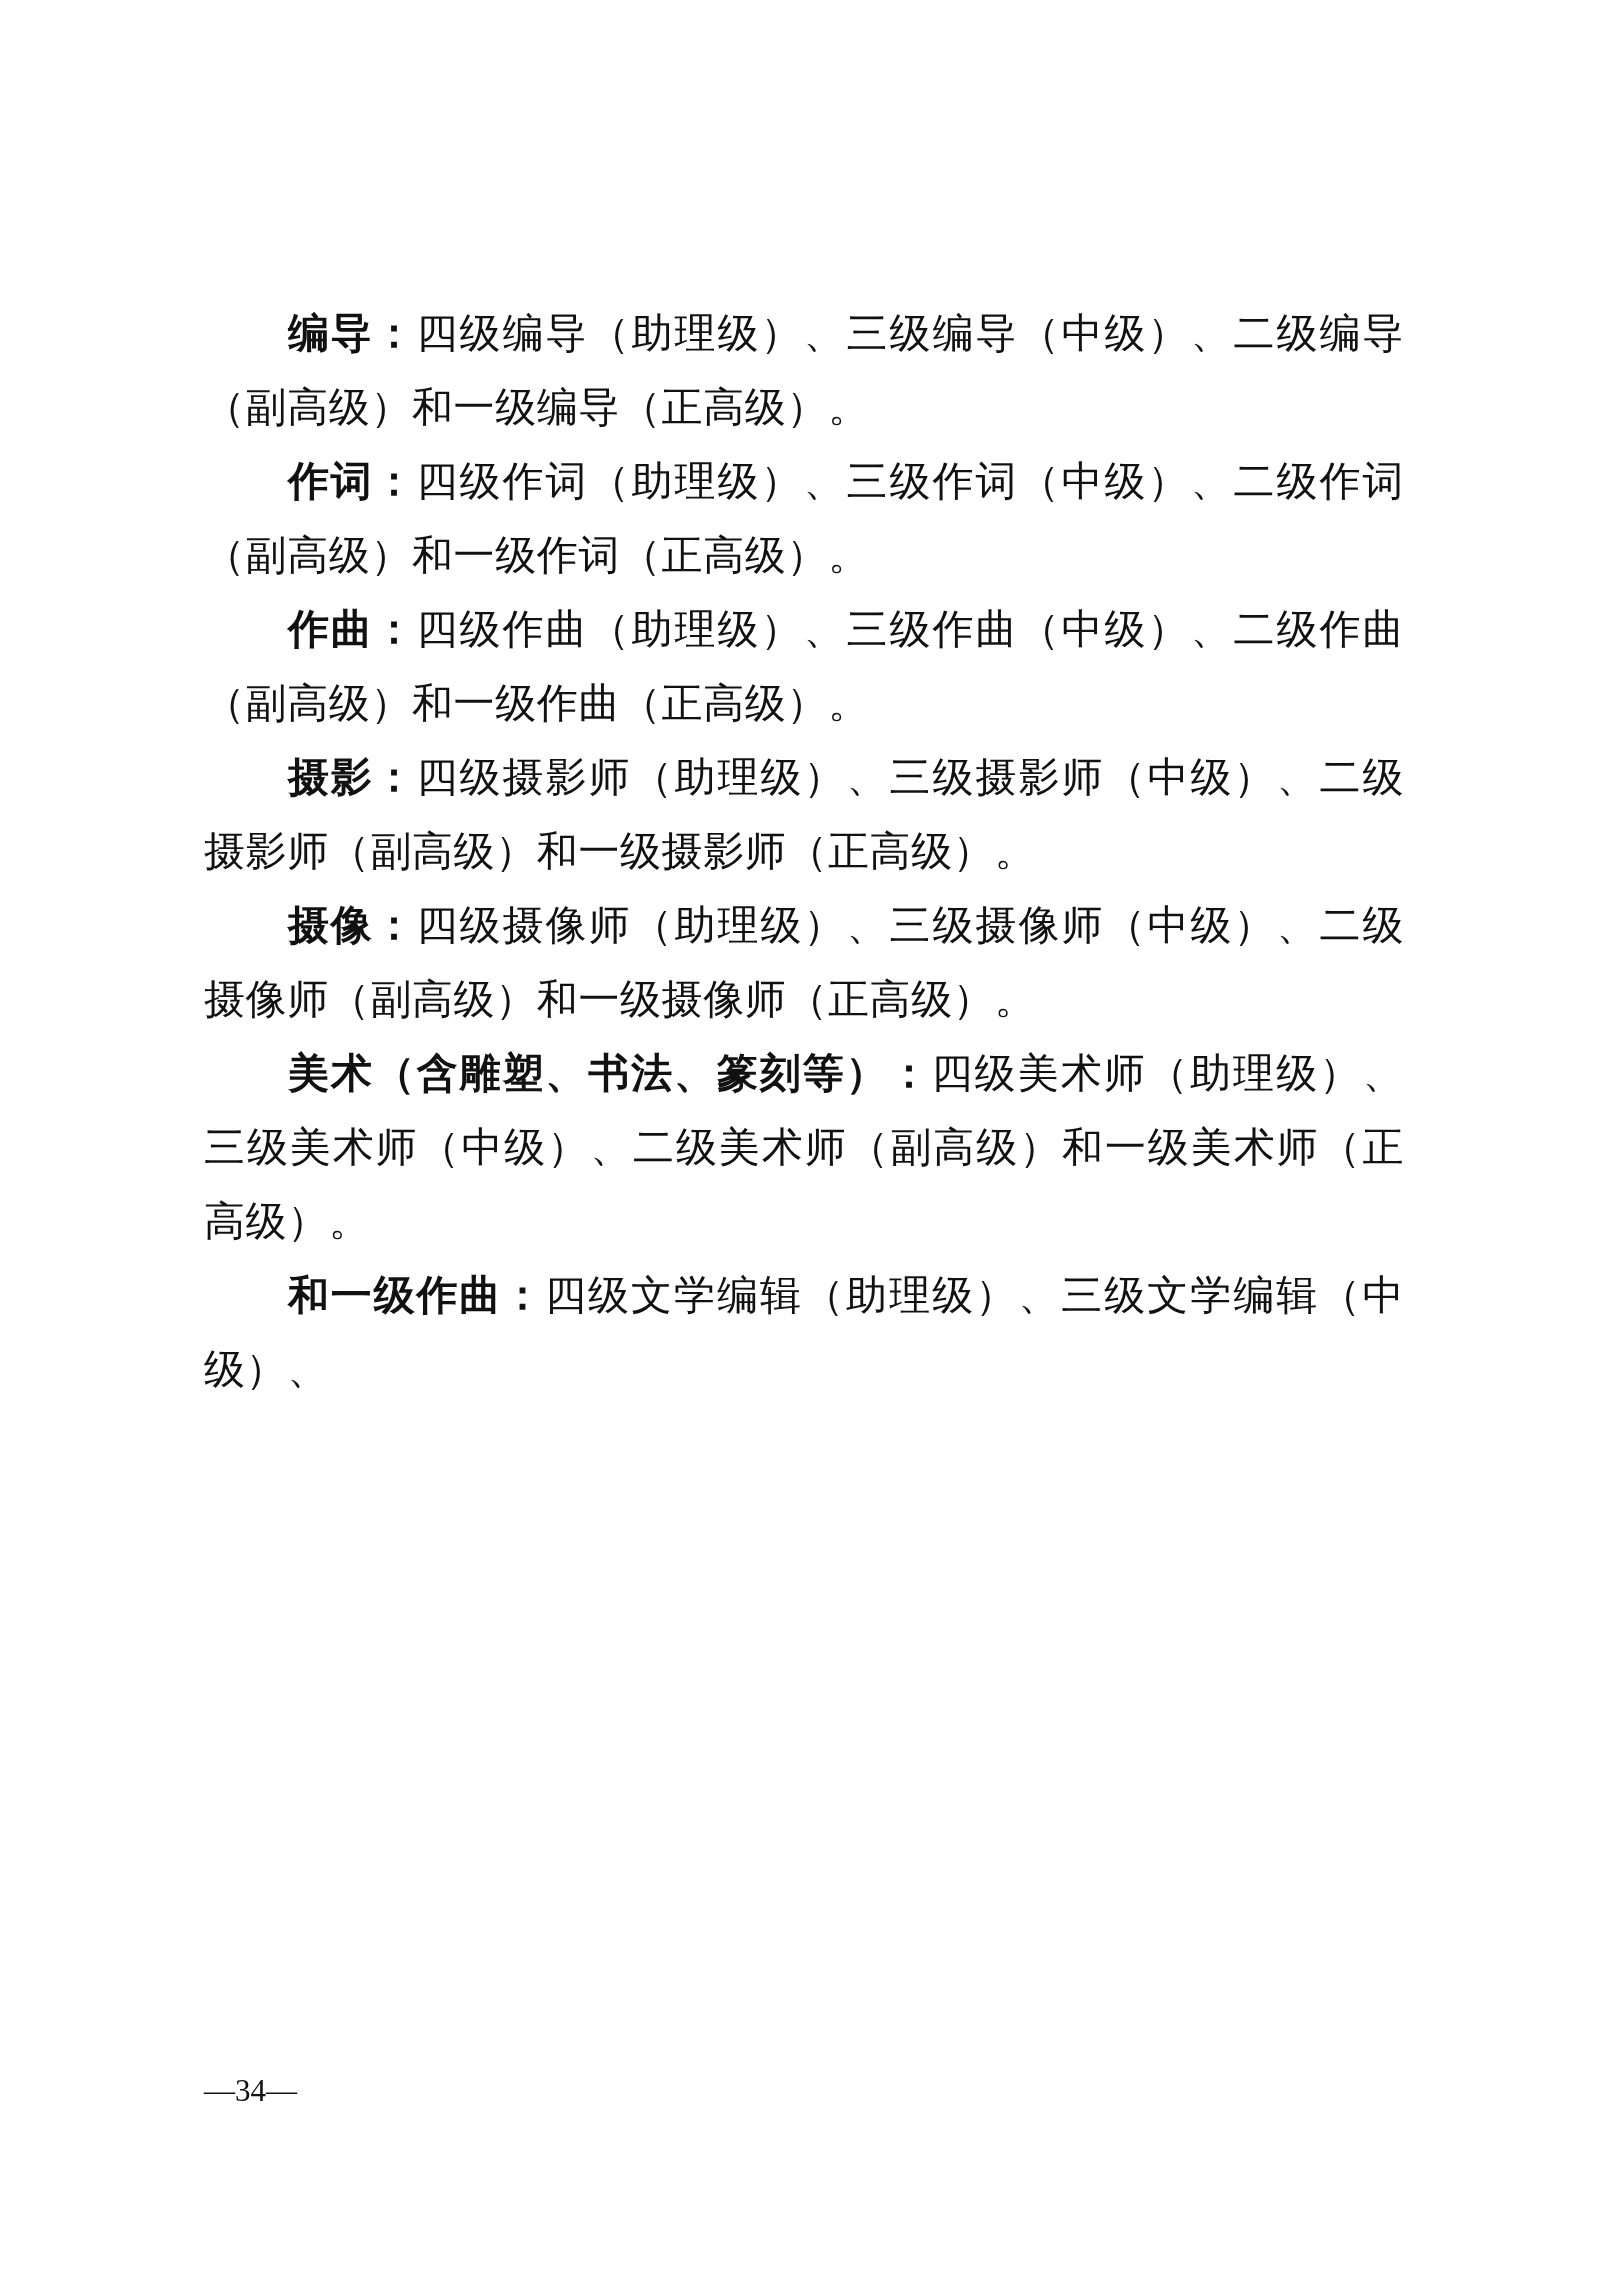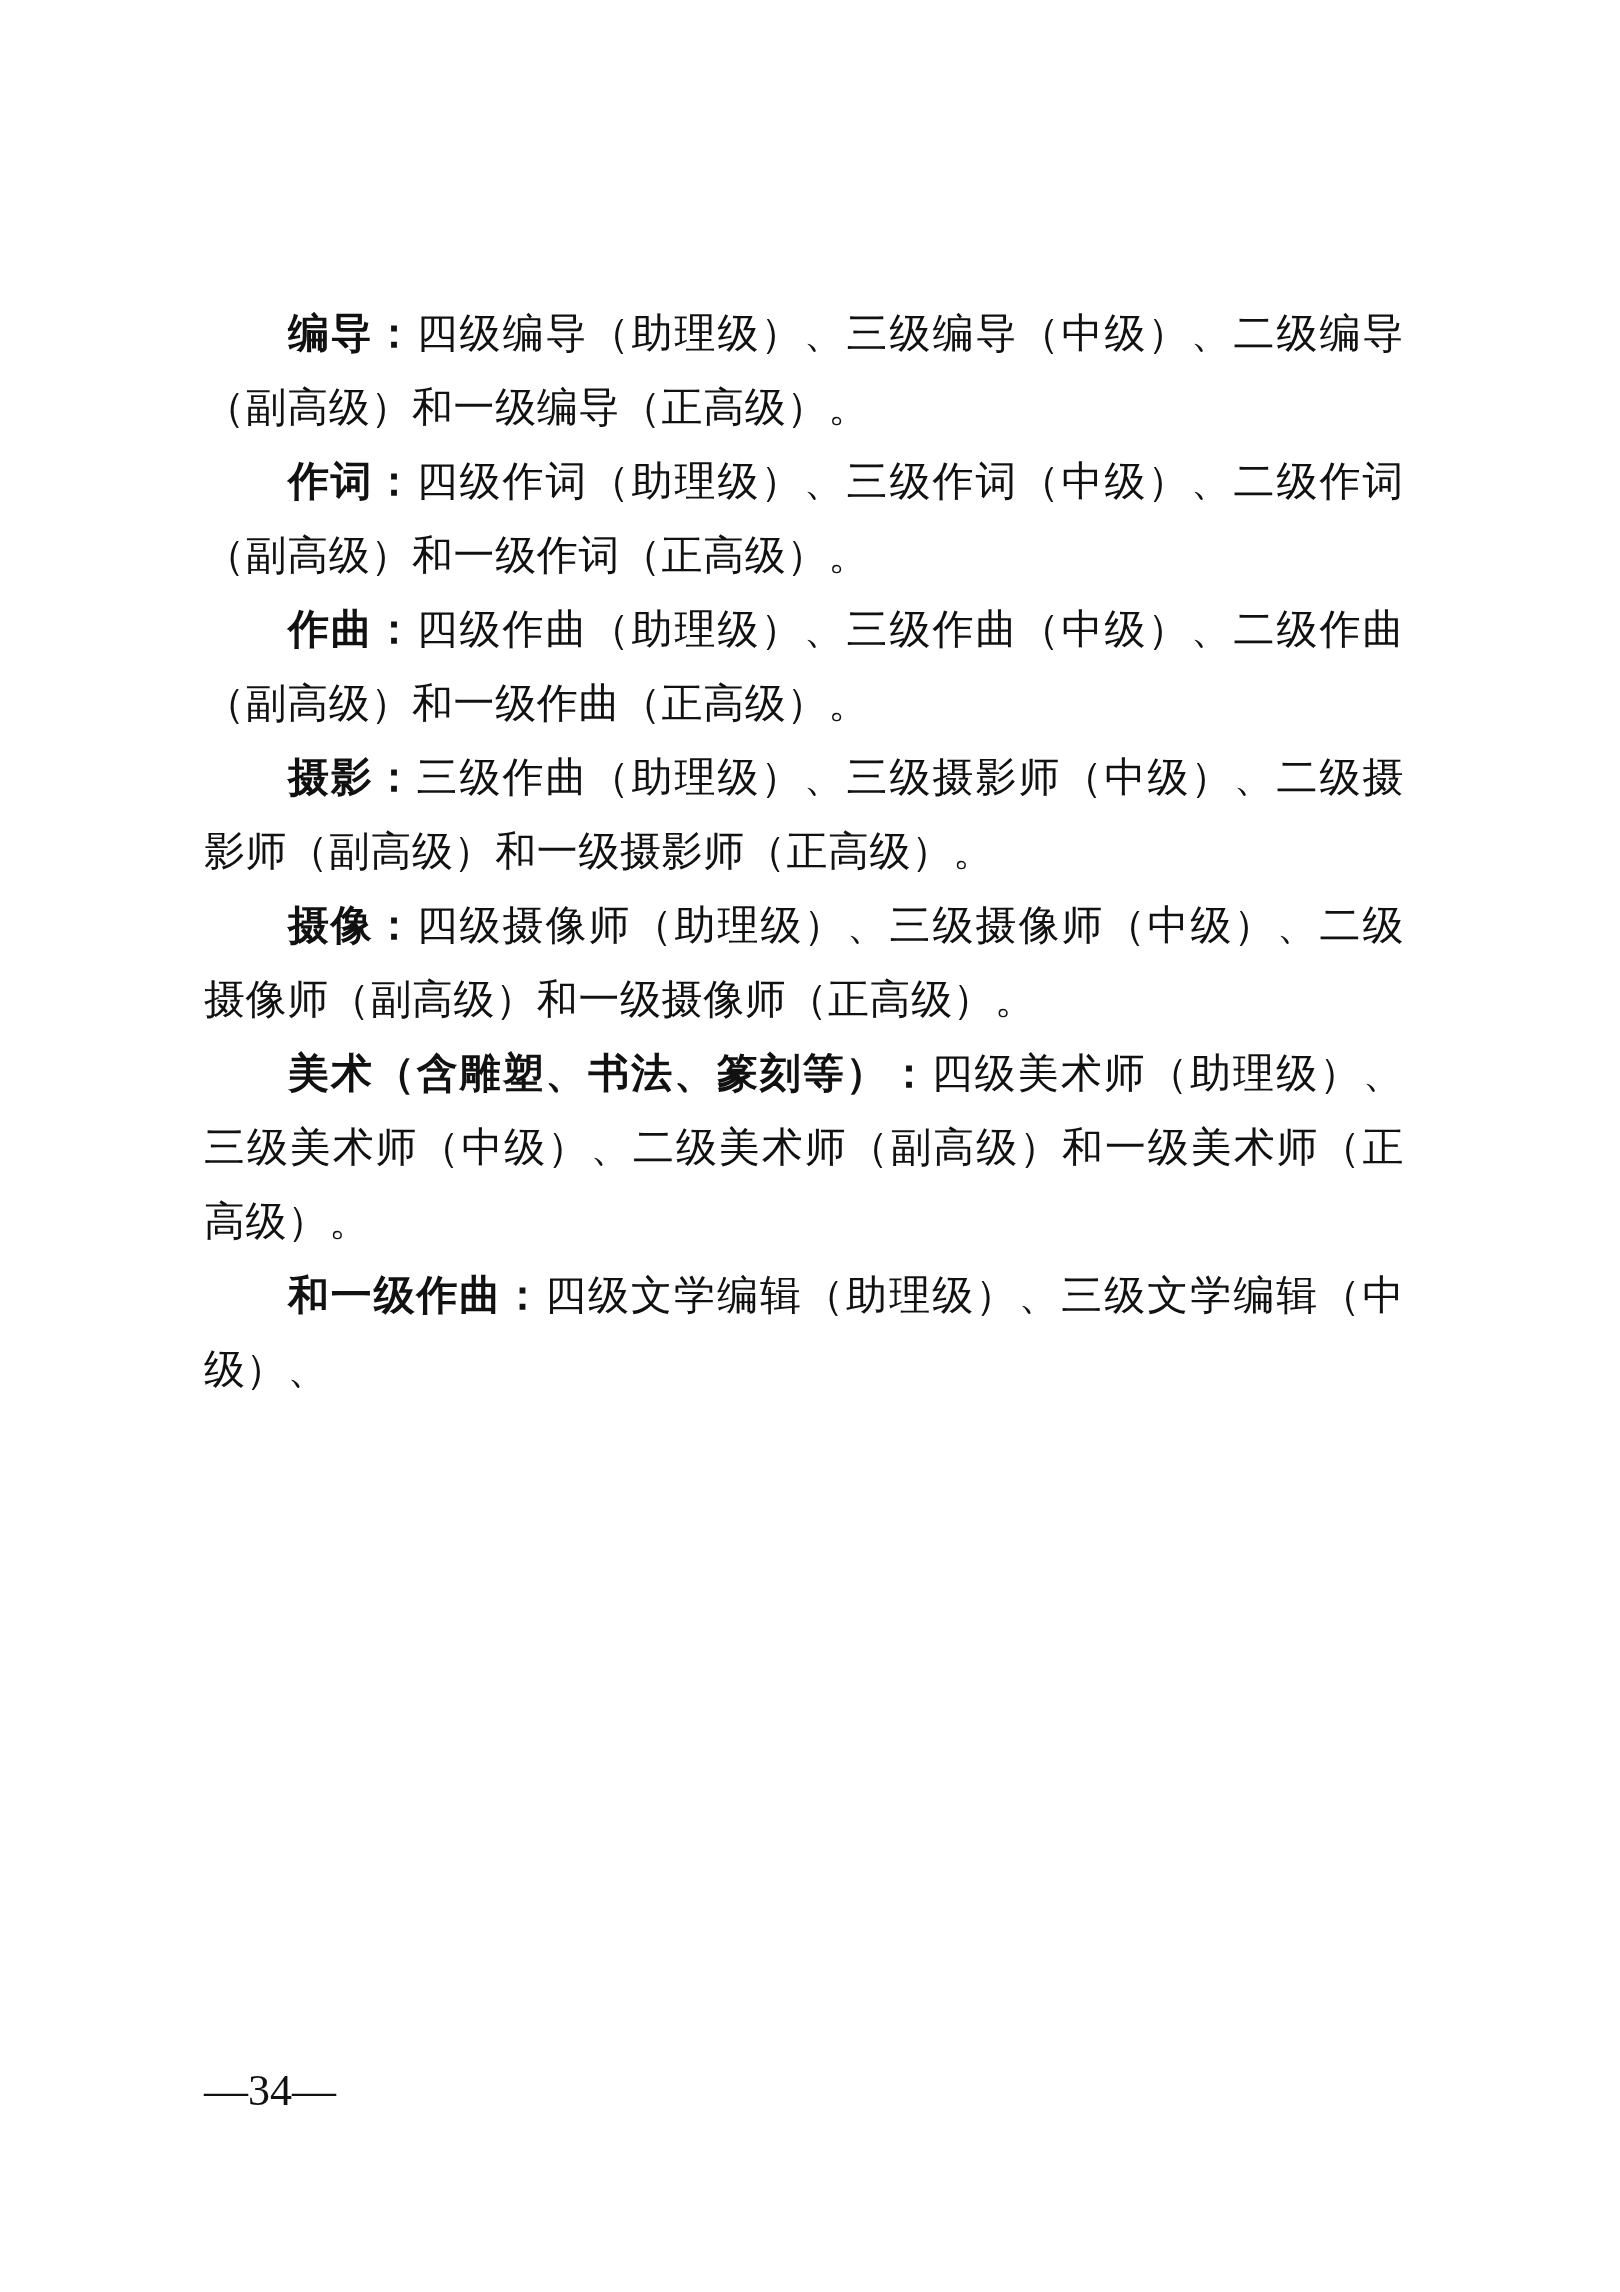--- a/index.html
+++ b/index.html
@@ -46,34 +46,34 @@
     letter-spacing: 0.4px;
   }
   .desc {
     font-weight: normal;
   }
   .footer {
     position: absolute;
     left: 204px;
     top: 2066px;
     font-family: "Liberation Serif", "DejaVu Serif", serif;
-    font-size: 44px;
+    font-size: 31px;
     line-height: 49px;
     color: #111111;
   }
 </style>
 </head>
 <body>
 
 <div class="page">
   <div class="content">
     <p class="para"><span class="term">编导：</span><span class="desc">四级编导（助理级）、三级编导（中级）、二级编导（副高级）和一级编导（正高级）。</span></p>
     <p class="para"><span class="term">作词：</span><span class="desc">四级作词（助理级）、三级作词（中级）、二级作词（副高级）和一级作词（正高级）。</span></p>
     <p class="para"><span class="term">作曲：</span><span class="desc">四级作曲（助理级）、三级作曲（中级）、二级作曲（副高级）和一级作曲（正高级）。</span></p>
-    <p class="para"><span class="term">摄影：</span><span class="desc">三级作曲（助理级）、三级摄影师（中级）、二级摄影师（副高级）和一级摄影师（正高级）。</span></p>
+    <p class="para"><span class="term">摄影：</span><span class="desc">四级摄影师（助理级）、三级摄影师（中级）、二级摄影师（副高级）和一级摄影师（正高级）。</span></p>
     <p class="para"><span class="term">摄像：</span><span class="desc">四级摄像师（助理级）、三级摄像师（中级）、二级摄像师（副高级）和一级摄像师（正高级）。</span></p>
     <p class="para"><span class="term">美术（含雕塑、书法、篆刻等）：</span><span class="desc">四级美术师（助理级）、三级美术师（中级）、二级美术师（副高级）和一级美术师（正高级）。</span></p>
     <p class="para"><span class="term">和一级作曲：</span><span class="desc">四级文学编辑（助理级）、三级文学编辑（中级）、</span></p>
   </div>
 
   <div class="footer">—34—</div>
 </div>
 
 
 </body></html>

